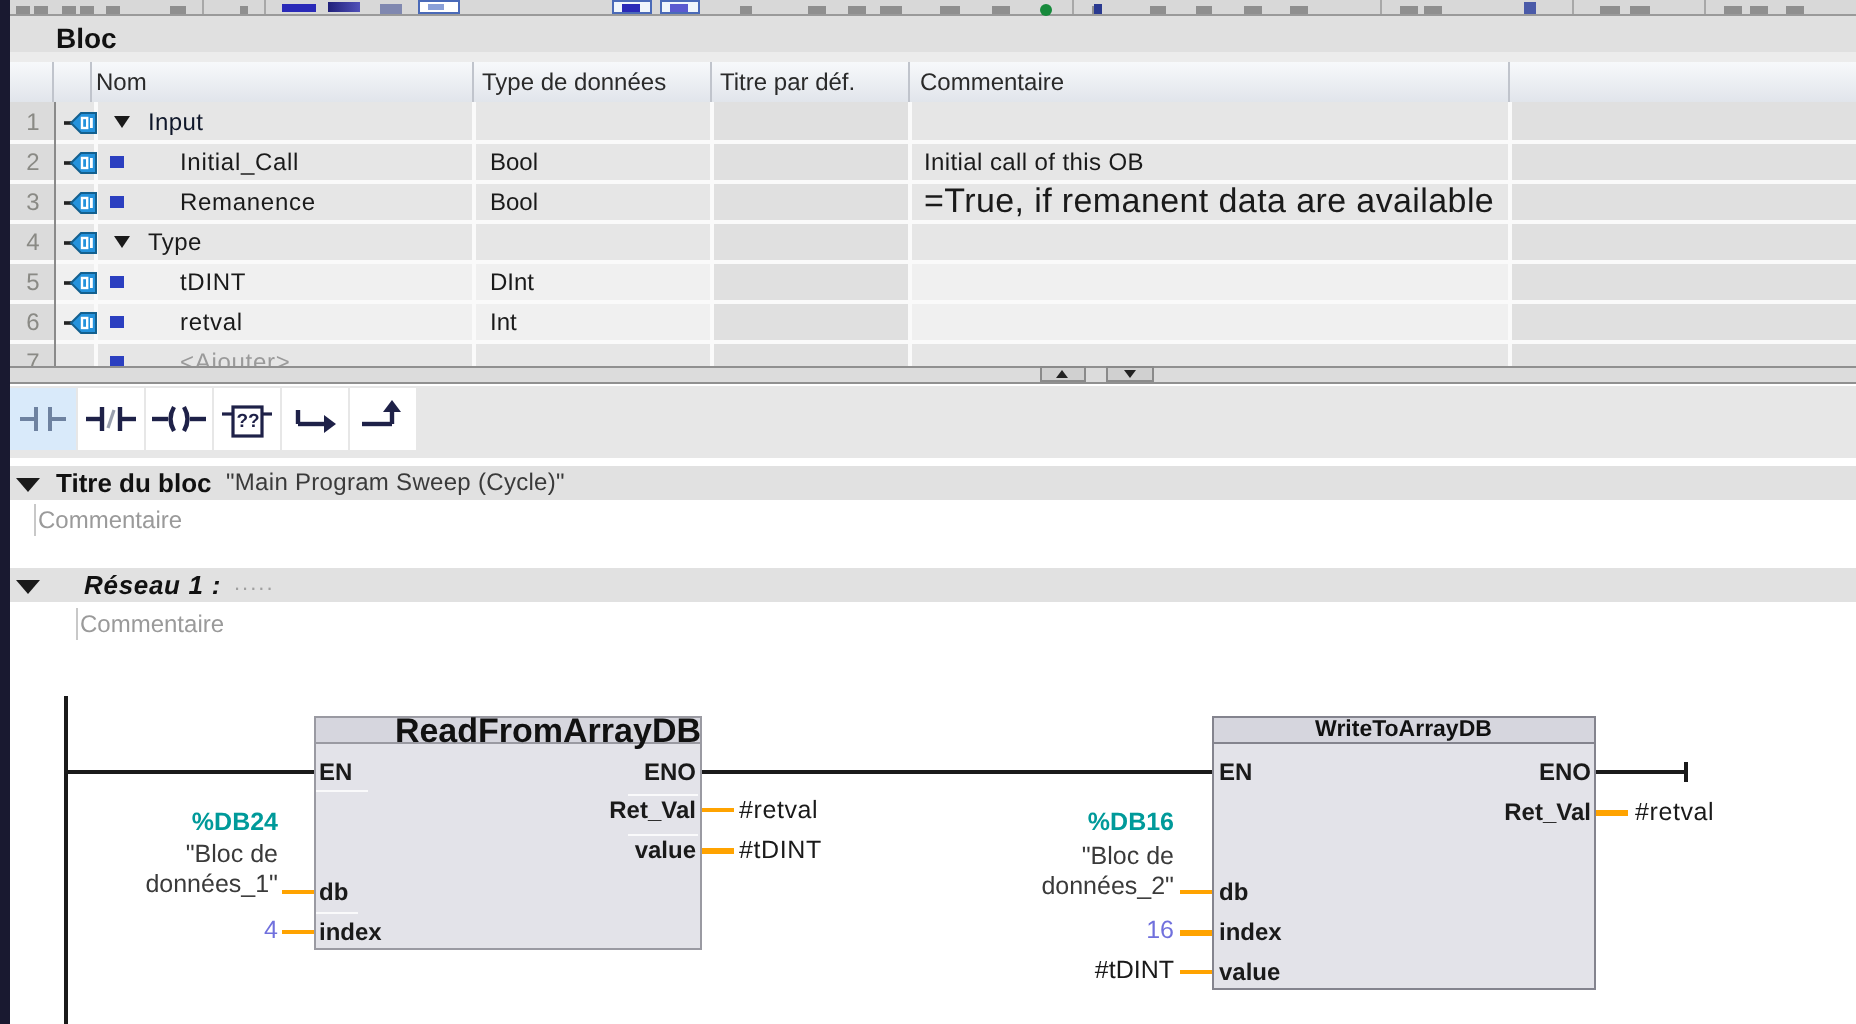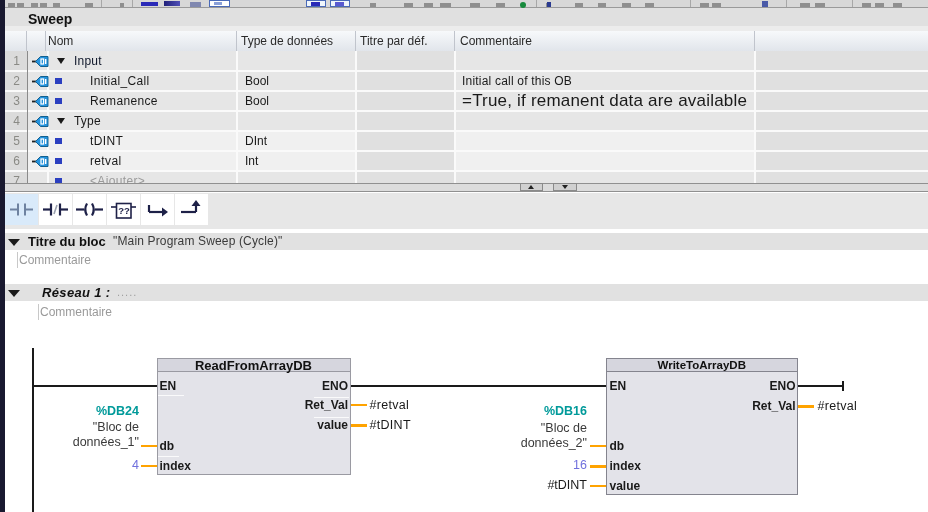--- a/index.html
+++ b/index.html
@@ -53,21 +53,21 @@
     <div class="abs" style="left:100.5px;top:0;width:1px;height:7px;background:#a8a8a8;"></div>
     <div class="abs" style="left:132px;top:0;width:1px;height:7px;background:#a8a8a8;"></div>
     <div class="abs" style="left:536px;top:0;width:1px;height:7px;background:#a8a8a8;"></div>
     <div class="abs" style="left:690px;top:0;width:1px;height:7px;background:#a8a8a8;"></div>
     <div class="abs" style="left:786px;top:0;width:1px;height:7px;background:#a8a8a8;"></div>
     <div class="abs" style="left:852px;top:0;width:1px;height:7px;background:#a8a8a8;"></div>
   </div>
 
 <div class="abs" style="left:0;top:8px;width:928px;height:23px;background:#e0e0e0;"></div>
 <div class="abs" style="left:0;top:26px;width:928px;height:5px;background:#ececec;"></div>
-<div class="abs bold" style="left:28px;top:8px;height:22px;line-height:22px;font-size:14px;color:#111;">Sweep</div>
+<div class="abs bold" style="left:28px;top:8px;height:22px;line-height:22px;font-size:14px;color:#111;">Bloc</div>
 
 <div class="abs" style="left:4px;top:31px;width:924px;height:20px;background:linear-gradient(#f7f9fb,#e1e5eb);border-bottom:1px solid #a8adb5;"></div>
 <div class="abs" style="left:26px;top:31px;width:1px;height:20px;background:#c0c4cc;"></div>
 <div class="abs" style="left:45px;top:31px;width:1px;height:20px;background:#c0c4cc;"></div>
 <div class="abs" style="left:236px;top:31px;width:1px;height:20px;background:#c0c4cc;"></div>
 <div class="abs" style="left:355px;top:31px;width:1px;height:20px;background:#c0c4cc;"></div>
 <div class="abs" style="left:454px;top:31px;width:1px;height:20px;background:#c0c4cc;"></div>
 <div class="abs" style="left:754px;top:31px;width:1px;height:20px;background:#c0c4cc;"></div>
 <div class="abs t12" style="left:48px;top:31px;height:20px;line-height:20px;color:#2a2a2a;text-align:right;">Nom</div>
 <div class="abs t12" style="left:241px;top:31px;height:20px;line-height:20px;color:#2a2a2a;">Type de données</div>
@@ -237,21 +237,21 @@
 
 <div class="abs" style="left:31.5px;top:348px;width:2px;height:164px;background:#1a1a1a;"></div>
 
 <div class="abs" style="left:31.5px;top:384.5px;width:125.5px;height:2px;background:#1a1a1a;"></div>
 <div class="abs" style="left:350.5px;top:384.5px;width:256px;height:2px;background:#1a1a1a;"></div>
 <div class="abs" style="left:797.5px;top:384.5px;width:44px;height:2px;background:#1a1a1a;"></div>
 <div class="abs" style="left:841.5px;top:380.5px;width:2.5px;height:10px;background:#1a1a1a;"></div>
 
 <div class="abs" style="left:156.5px;top:357.5px;width:194px;height:117.5px;background:#e3e3e9;border:1px solid #9a9aa2;box-sizing:border-box;"></div>
 <div class="abs" style="left:156.5px;top:357.5px;width:194px;height:14.5px;background:#d6d6de;border:1px solid #9a9aa2;box-sizing:border-box;"></div>
-<div class="abs bold" style="left:156.5px;top:357.5px;width:194px;height:15px;line-height:15px;font-size:13px;color:#111;text-align:center;">ReadFromArrayDB</div>
+<div class="abs bold" style="left:156.5px;top:357.5px;width:194px;height:15px;line-height:15px;font-size:17px;color:#111;text-align:right;">ReadFromArrayDB</div>
 <div class="abs t12 bold" style="left:159.5px;top:379px;height:15px;line-height:15px;">EN</div>
 <div class="abs t12 bold" style="left:248px;top:379px;width:100px;height:15px;line-height:15px;text-align:right;">ENO</div>
 <div class="abs t12 bold" style="left:248px;top:397.5px;width:100px;height:15px;line-height:15px;text-align:right;">Ret_Val</div>
 <div class="abs t12 bold" style="left:248px;top:418px;width:100px;height:15px;line-height:15px;text-align:right;">value</div>
 <div class="abs t12 bold" style="left:159.5px;top:438.5px;height:15px;line-height:15px;">db</div>
 <div class="abs t12 bold" style="left:159.5px;top:458.5px;height:15px;line-height:15px;">index</div>
 
 <div class="abs" style="left:158px;top:395px;width:26px;height:1px;background:rgba(255,255,255,.8);"></div>
 <div class="abs" style="left:158px;top:455.5px;width:21px;height:1px;background:rgba(255,255,255,.8);"></div>
 <div class="abs" style="left:314px;top:396.5px;width:35px;height:1px;background:rgba(255,255,255,.8);"></div>

